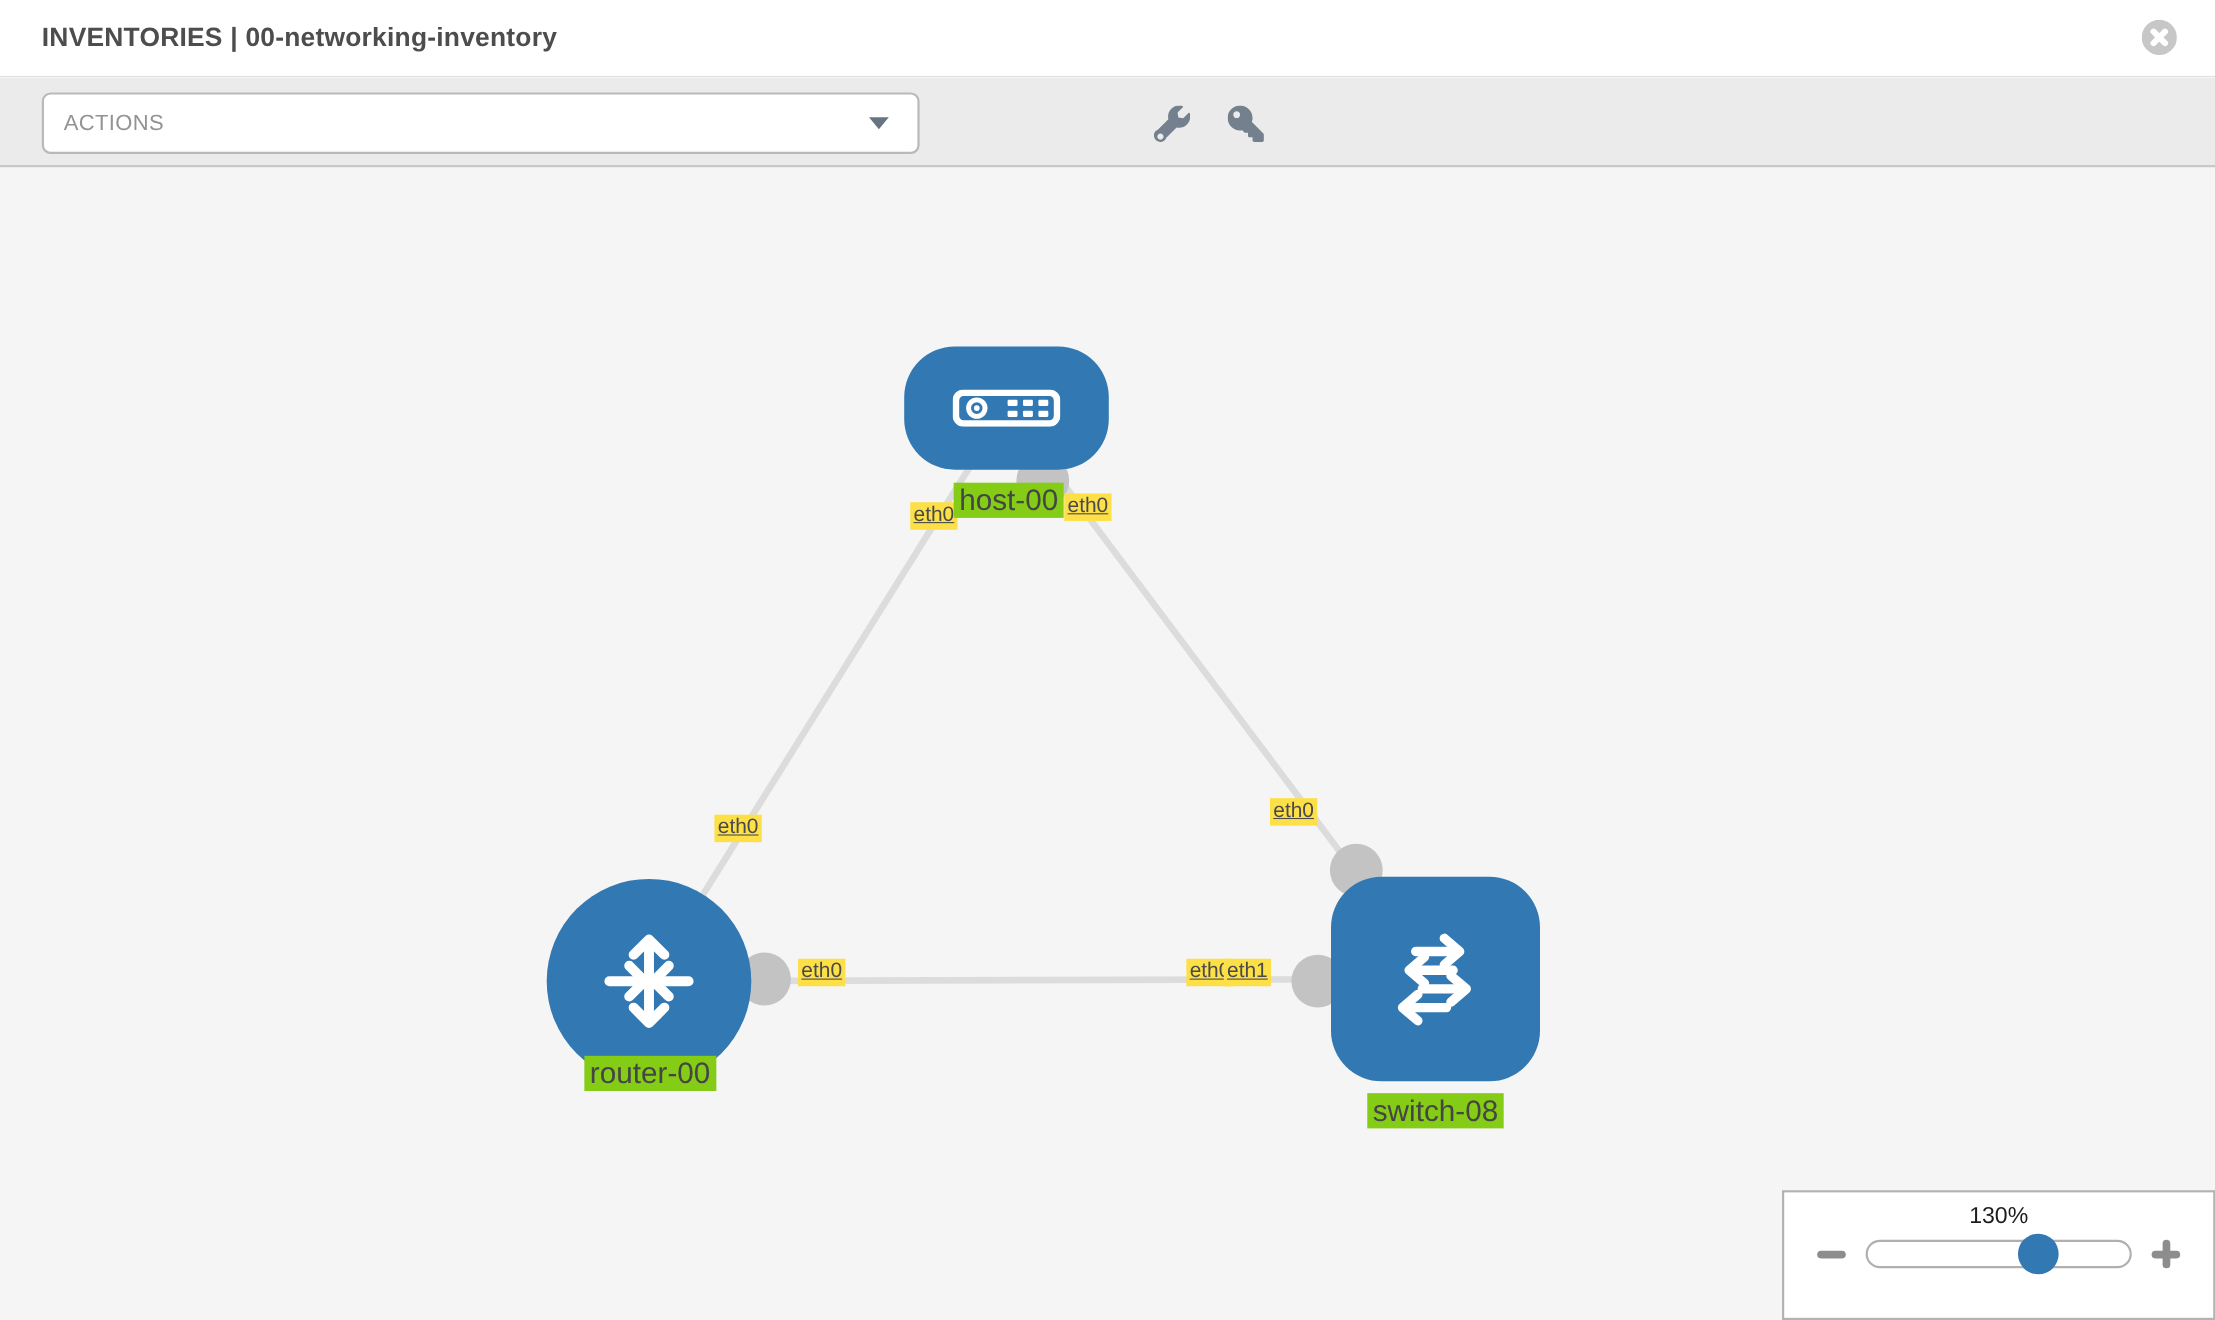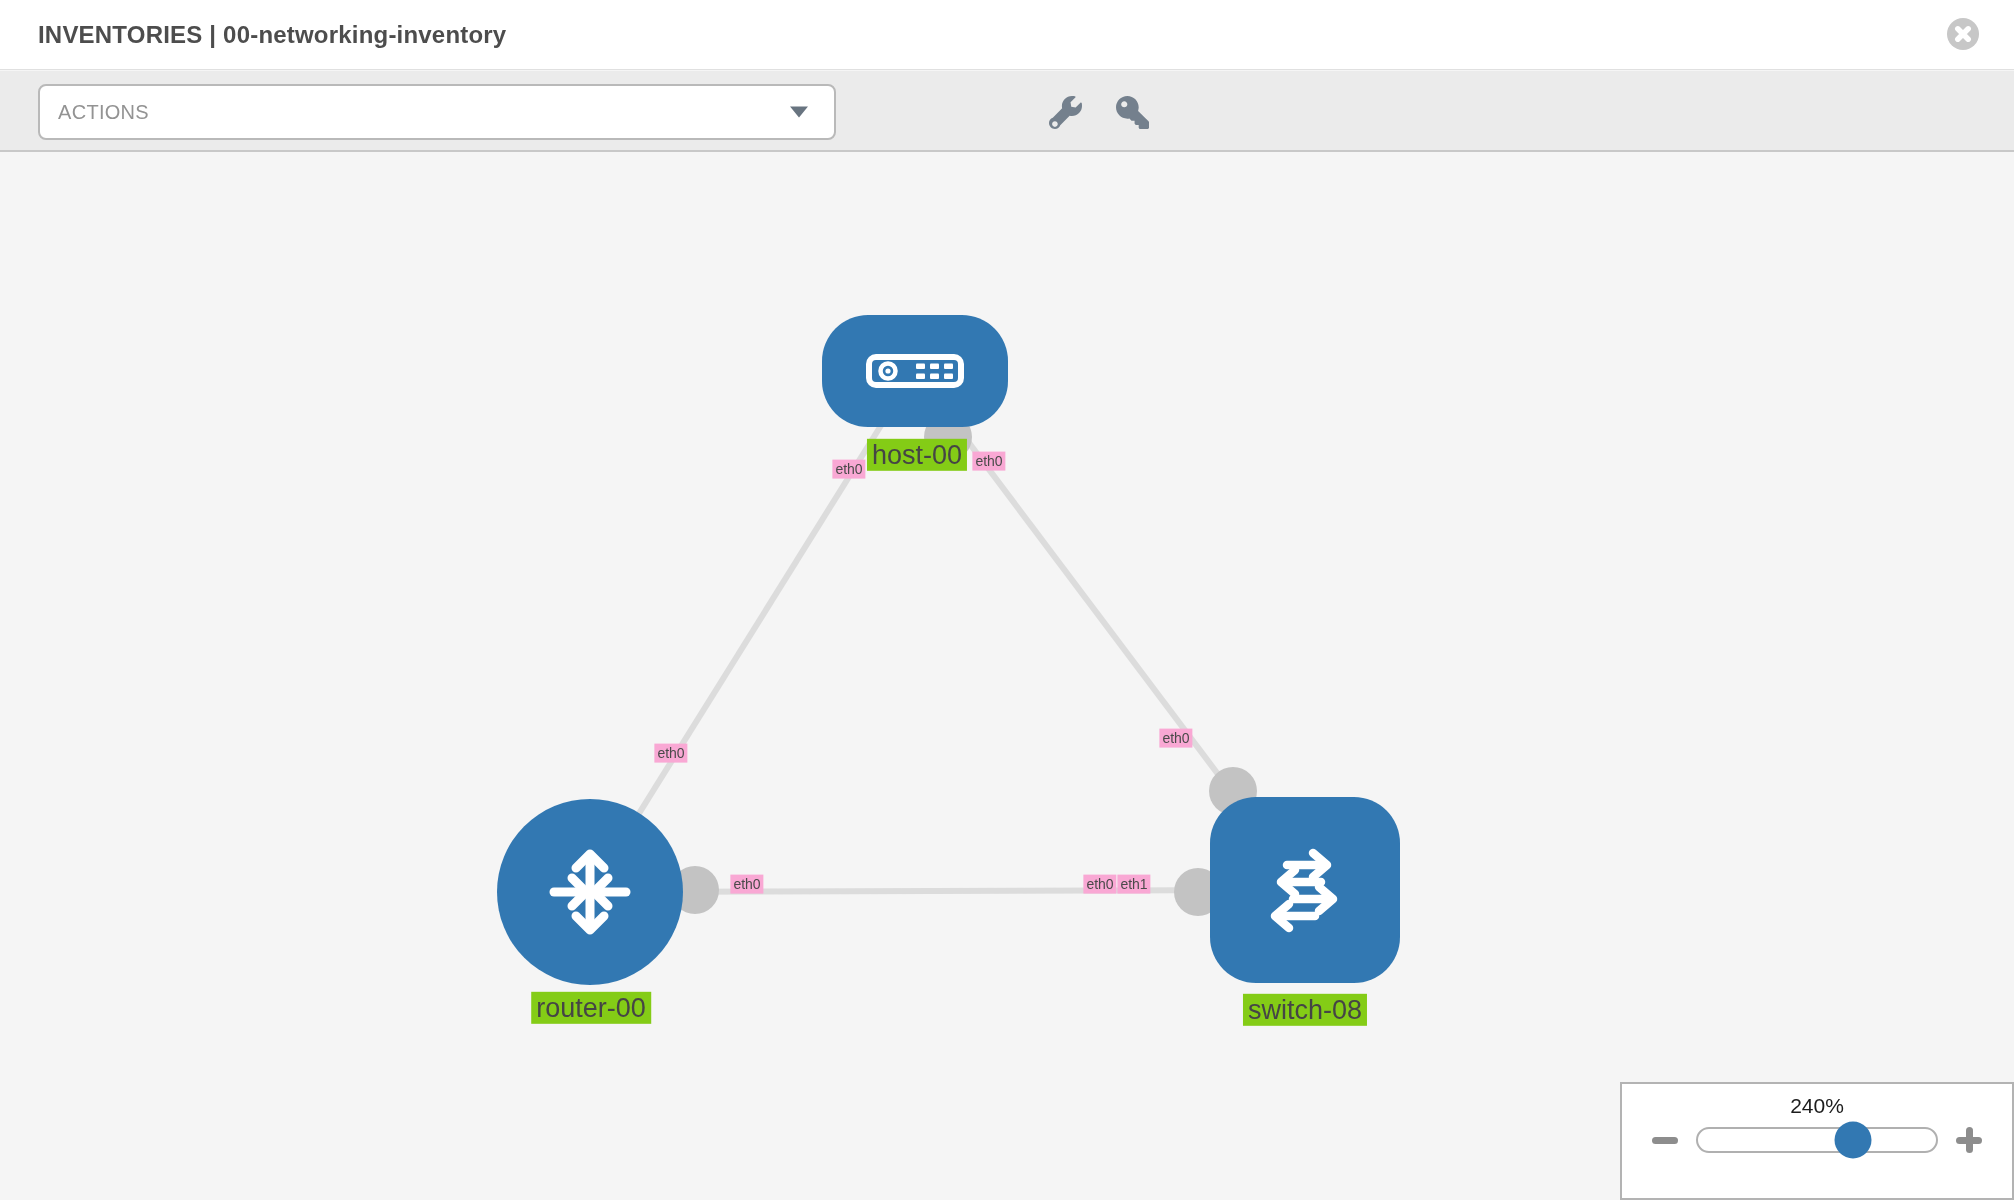--- a/index.html
+++ b/index.html
@@ -30,21 +30,21 @@
   .canvas { position:absolute; top:152px; left:0; width:2014px; height:1048px; background:#f5f5f5; }
   .links-layer { position:absolute; left:0; top:0; z-index:1; }
   .links-layer line { stroke:#dcdcdc; stroke-width:6; }
   .endpoint { fill:#c3c3c3; }
 
   .node { position:absolute; z-index:2; background:#3278b2; display:flex; align-items:center; justify-content:center; cursor:pointer; }
   .node-host   { left:822px;  top:163px; width:186px; height:112px; border-radius:46px; }
   .node-router { left:497px;  top:647px; width:186px; height:186px; border-radius:50%; }
   .node-switch { left:1210px; top:645px; width:190px; height:186px; border-radius:46px; }
 
-  .iface-label { position:absolute; z-index:3; transform:translate(-50%,-50%); background:#f9a8d4; color:#4a4a4a; font-size:14px; line-height:1.2; padding:1px 3px; white-space:nowrap; }
+  .iface-label { position:absolute; z-index:3; transform:translate(-50%,-50%); background:#fde047; color:#4a4a4a; font-size:19px; line-height:1.2; padding:1px 3px; white-space:nowrap;text-decoration:underline; }
   .node-label  { position:absolute; z-index:4; transform:translate(-50%,-50%); background:#84cc16; color:#454545; font-size:27px; line-height:1.2; padding:0 5px; white-space:nowrap; }
 
   
   .zoom-panel { position:absolute; left:1620px; top:1082px; width:394px; height:118px; background:#fff; border:2px solid #b3b3b3; z-index:20; }
   .zoom-level { margin-top:10px; text-align:center; font-size:21px; color:#1c1c1c; }
   .zoom-row { display:flex; align-items:center; gap:18px; padding:0 30px; margin-top:9px; }
   .zoom-minus { flex:none; width:26px; height:7px; border:none; padding:0; border-radius:3.5px; background:#8d8d8d; cursor:pointer; }
   .zoom-track { flex:1; position:relative; height:26px; background:#fff; border:2px solid #b0b0b0; border-radius:13px; cursor:pointer; }
   .zoom-handle { position:absolute; left:65%; top:50%; transform:translate(-50%,-50%); width:37px; height:37px; border-radius:50%; background:#3278b2; cursor:grab; }
   .zoom-plus { flex:none; position:relative; width:26px; height:26px; border:none; padding:0; background:transparent; cursor:pointer; }
@@ -148,26 +148,26 @@
 
     <span class="iface-label" style="left:849px; top:317px;">eth0</span>
     <span class="iface-label" style="left:671px; top:601px;">eth0</span>
     <span class="iface-label" style="left:989px; top:309px;">eth0</span>
     <span class="iface-label" style="left:1176px; top:586px;">eth0</span>
     <span class="iface-label" style="left:747px; top:732px;">eth0</span>
     <span class="iface-label" style="left:1100px; top:732px;">eth0</span>
     <span class="iface-label" style="left:1134px; top:732px;">eth1</span>
 
     <span class="node-label" style="left:917px; top:303px;">host-00</span>
-    <span class="node-label" style="left:591px; top:856px;text-align:right;">router-00</span>
+    <span class="node-label" style="left:591px; top:824px;text-align:right;">router-00</span>
     <span class="node-label" style="left:1305px; top:858px;">switch-08</span>
   </div>
 
   <div class="zoom-panel">
-    <div class="zoom-level">240%</div>
+    <div class="zoom-level">130%</div>
     <div class="zoom-row">
       <button class="zoom-minus"></button>
       <div class="zoom-track">
         <div class="zoom-handle"></div>
       </div>
       <button class="zoom-plus"></button>
     </div>
   </div>
 
 </div>

